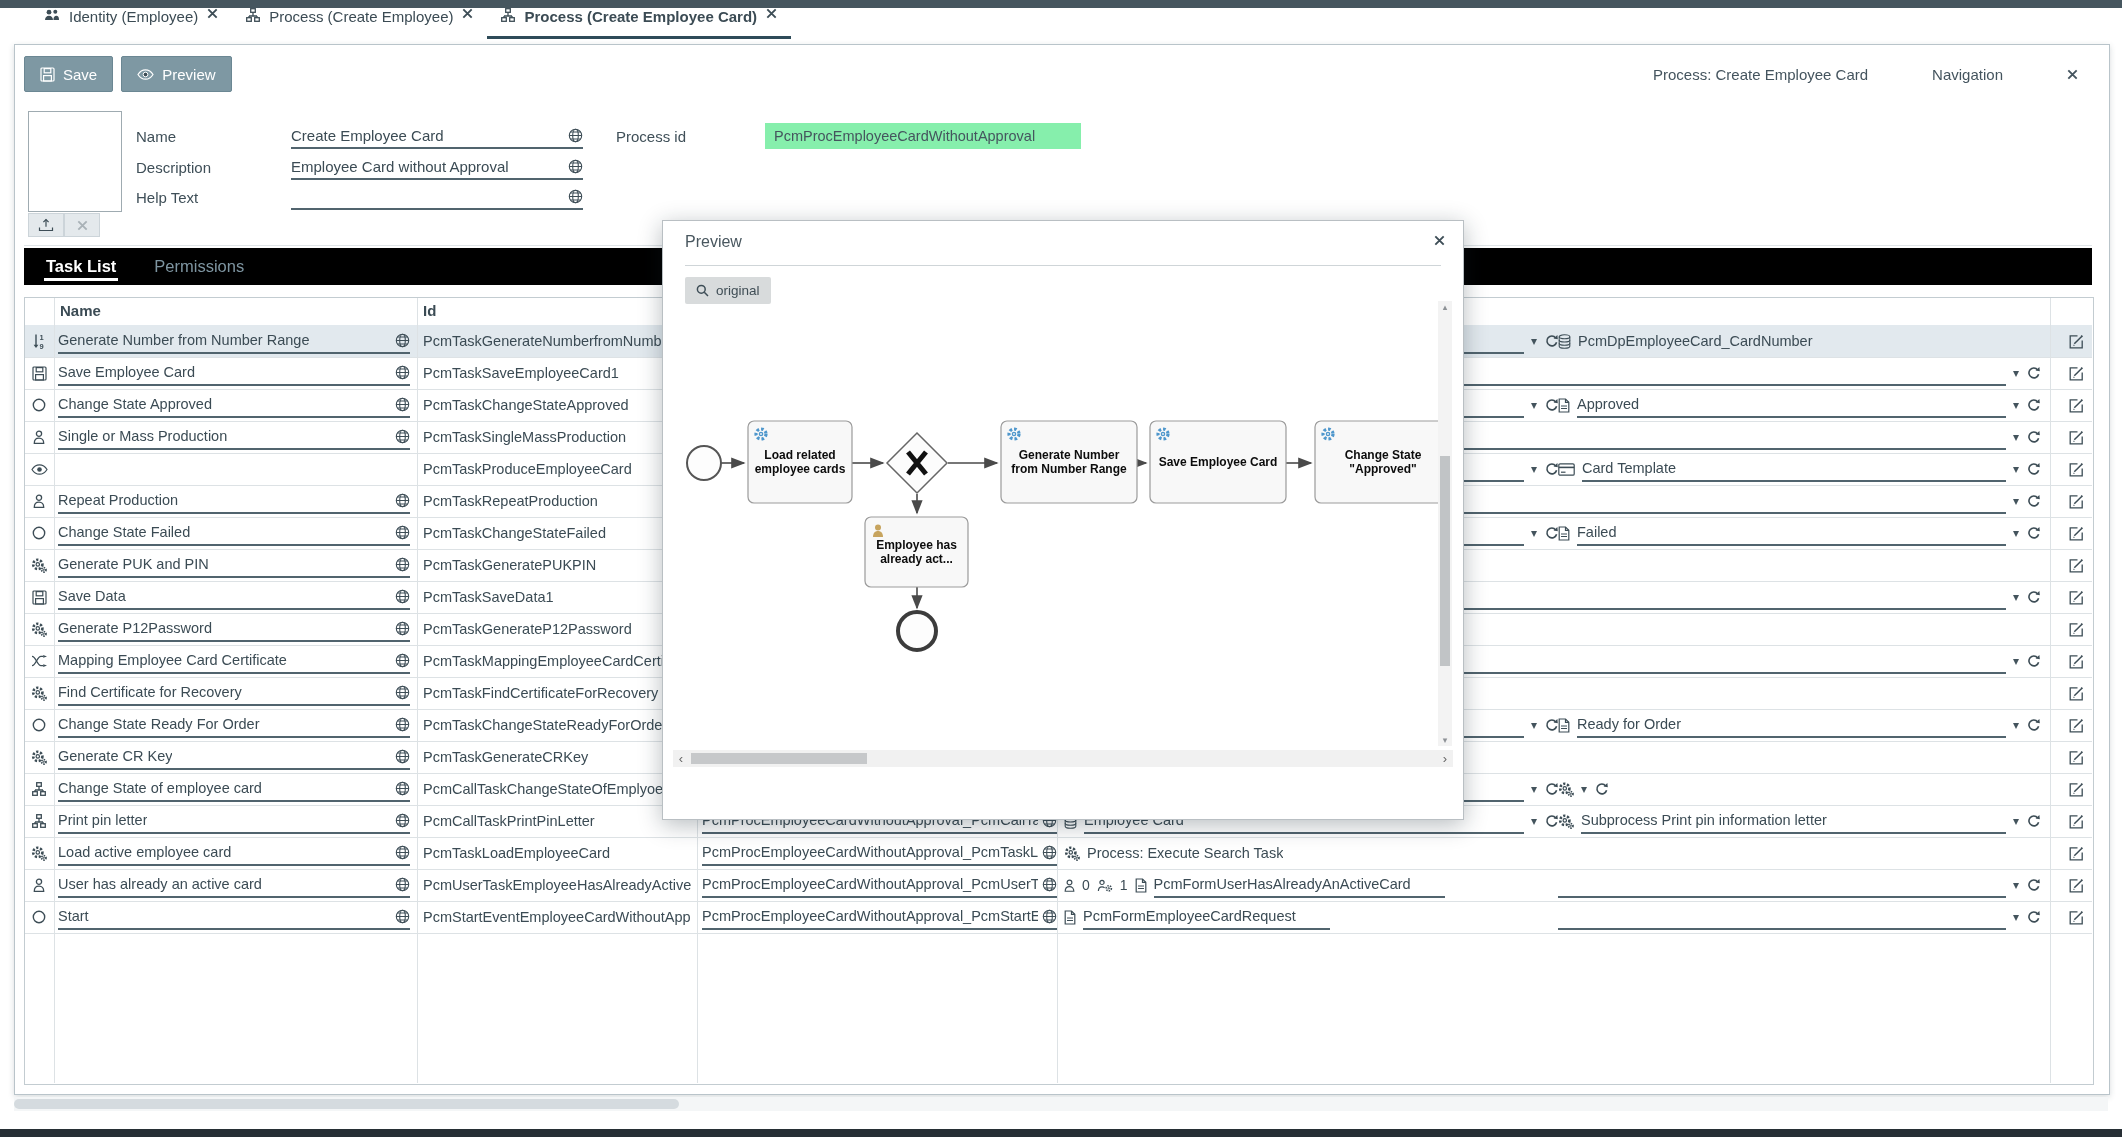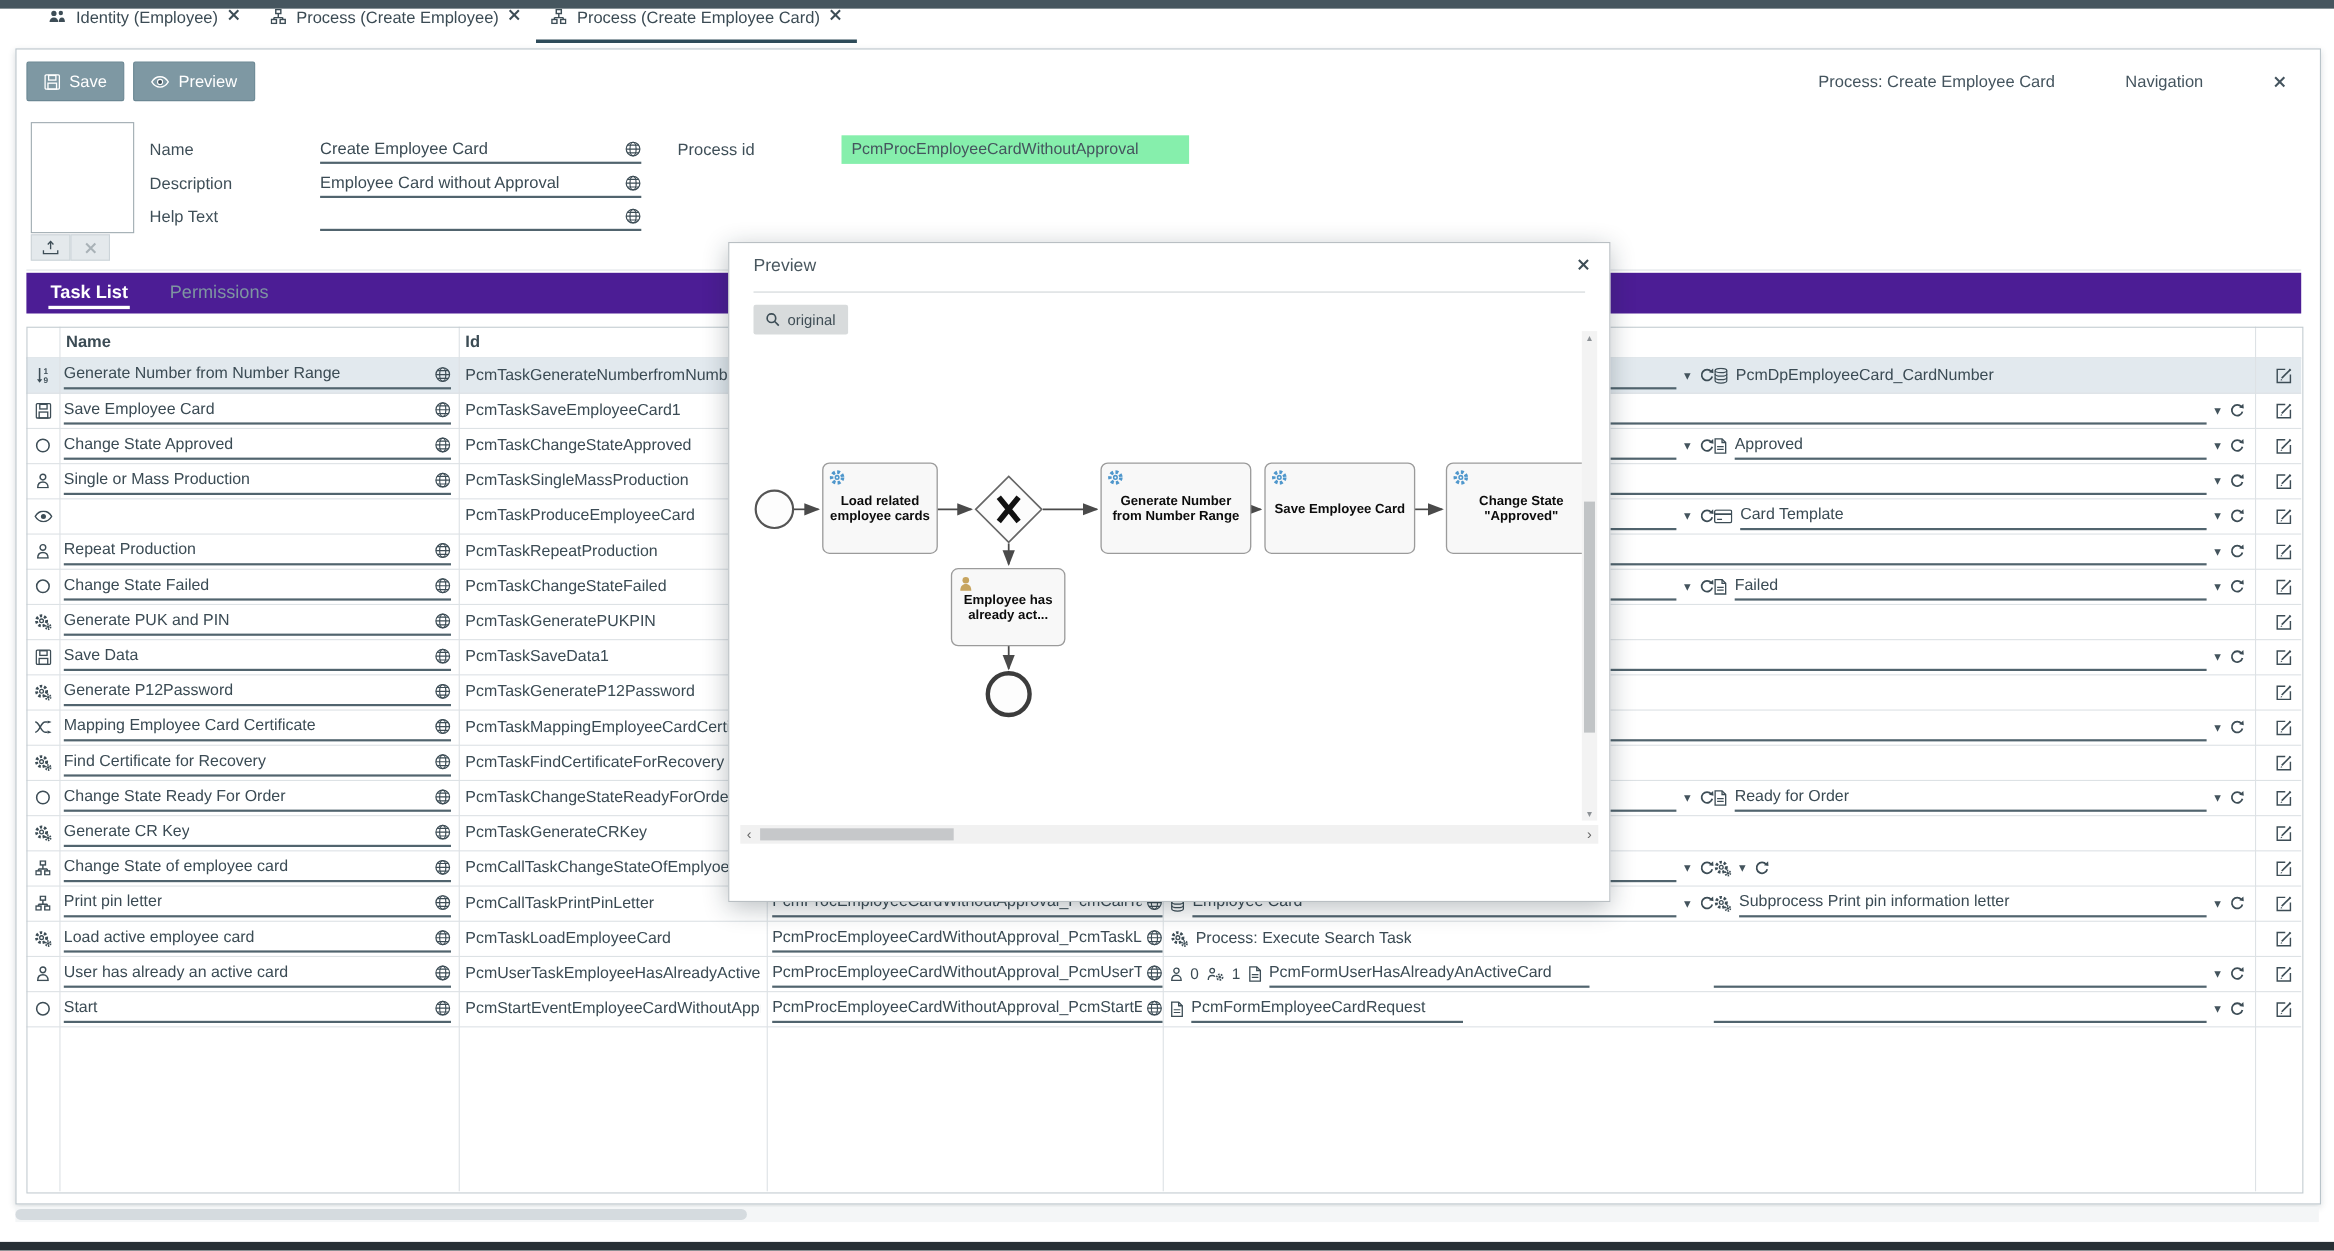--- a/index.html
+++ b/index.html
@@ -6,21 +6,21 @@
   body{width:2122px;height:1137px;position:relative;overflow:hidden;background:#fff;
        font-family:"Liberation Sans",sans-serif;color:#3b4b54;-webkit-font-smoothing:antialiased}
   .abs{position:absolute}
   .i{display:inline-flex;align-items:center;justify-content:center;flex:none}
   .i svg{display:block}
 
   
   #top-strip{left:0;top:0;width:2122px;height:8px;background:#46565f}
   #tab-bar{left:0;top:8px;width:2122px;height:31px;display:flex;align-items:stretch;padding-left:30px;background:#fff}
   .tab{display:flex;align-items:flex-start;gap:9px;padding:0 14px;font-size:15px;cursor:pointer;color:#3b4b54}
-  .tab.act{box-shadow:inset 0 -3px 0 #2e4b59;font-weight:400}
+  .tab.act{box-shadow:inset 0 -3px 0 #2e4b59;font-weight:700}
   .tab .tlbl{white-space:nowrap}
 
   
   #panel{left:14px;top:44px;width:2094px;height:1049px;background:#fff;border:1px solid #b9c4ca;
          box-shadow:0 2px 6px rgba(40,60,70,.18)}
 
   
   #toolbar{left:24px;top:56px;width:2070px;height:36px;display:flex;align-items:center}
   .btn{display:inline-flex;align-items:center;gap:8px;height:36px;padding:0 15px;margin-right:8px;
        background:#7e98a3;border:1px solid #6b8793;border-radius:2px;color:#fff;font-size:15px;
@@ -34,21 +34,21 @@
   #img-box{left:28px;top:111px;width:92px;height:99px;background:#fff;border:1px solid #9fabb1}
   .mini-btn{top:213px;width:34px;height:22px;background:#e4e9ec;border:1px solid #ccd4d9;
             display:flex;align-items:center;justify-content:center;cursor:pointer}
   .flabel{font-size:15px;color:#3f4f58;height:19px}
   .ffield{display:flex;align-items:center;justify-content:space-between;border-bottom:2px solid #51646e;height:24px;font-size:15px}
   #proc-id-box{left:765px;top:123px;width:298px;height:26px;background:#86efac;display:flex;align-items:center;
                padding:0 9px;font-size:14.5px;color:#45555e}
 
   
   #form-divider{left:24px;top:245px;width:2068px;height:1px;background:#dfe4e7}
-  #section-bar{left:24px;top:248px;width:2068px;height:37px;background:#4c1d95;display:flex;align-items:center}
+  #section-bar{left:24px;top:248px;width:2068px;height:37px;background:#000000;display:flex;align-items:center}
   #tab-task-list{margin-left:12px;padding:0 10px;font-size:16.5px;font-weight:bold;color:#fff;position:relative;height:37px;display:flex;align-items:center;cursor:pointer}
   #tab-task-list::after{content:"";position:absolute;left:8px;right:8px;bottom:4px;height:3px;background:#fff}
   #tab-permissions{margin-left:28px;font-size:16.5px;color:#7e95a1;cursor:pointer}
 
   
   #thead{left:24px;top:297px;width:2068px;height:28px;background:#fff;border-bottom:1px solid #c3ccd1;font-weight:bold;font-size:15px}
   #thead span{position:absolute;top:5px}
   #table-border{left:24px;top:297px;width:2068px;height:786px;border:1px solid #c3ccd1;pointer-events:none}
   .vline{top:297px;height:786px;width:1px;background:#dde2e5}
   #tbody .trow{position:absolute;left:24px;width:2068px;height:32px;border-bottom:1px solid #dde2e5;font-size:14.5px}

